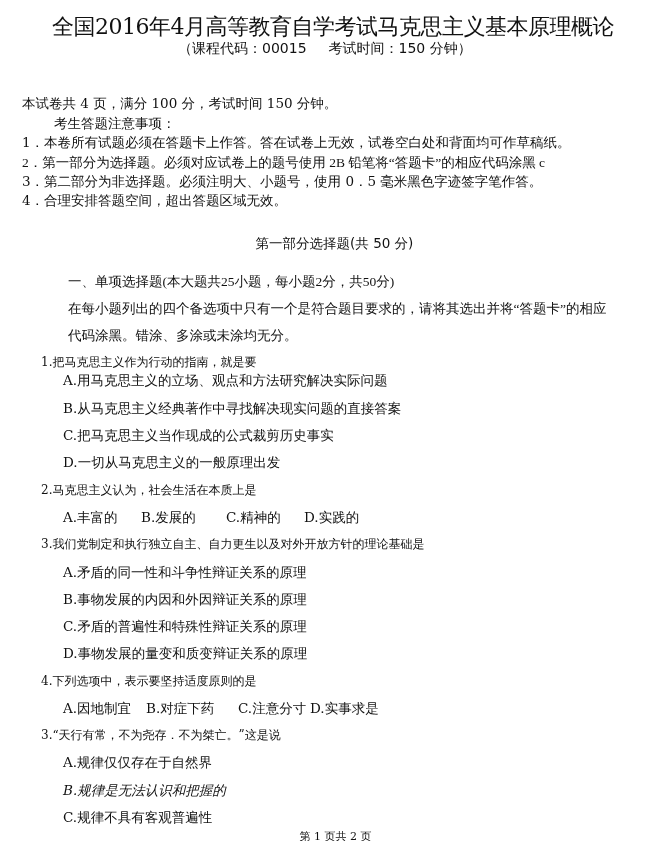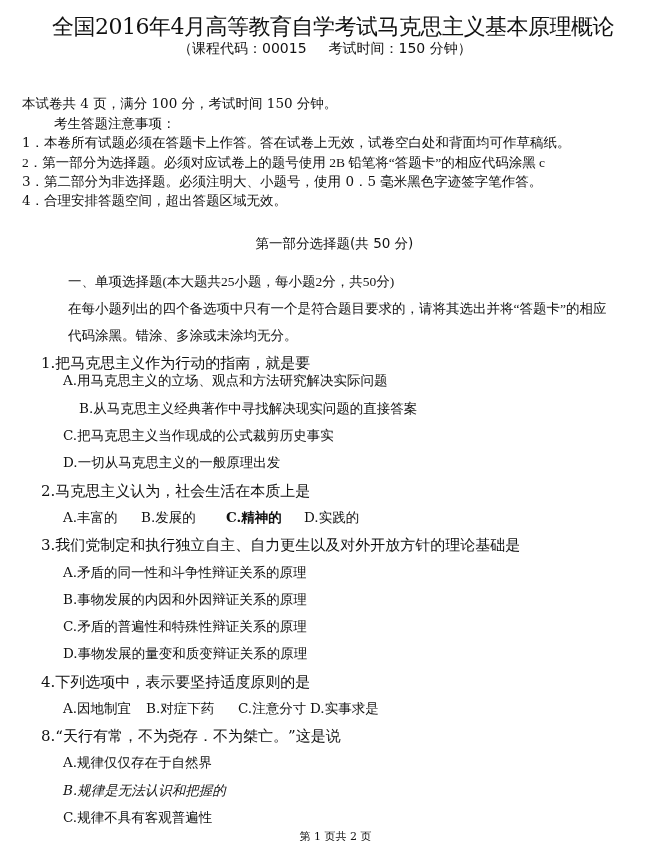--- a/index.html
+++ b/index.html
@@ -8,21 +8,21 @@
     color: #111111;
     font-family: "DejaVu Serif", "Liberation Serif", serif;
   }
   .abs { position: absolute; white-space: nowrap; }
   .title { left: 0; width: 630px; top: 12px; text-align: center; font-size: 22px; letter-spacing: -0.5px; padding-left: 36px; box-sizing: border-box; }
   .subtitle { left: 178px; top: 40px; font-size: 14px; font-family: "DejaVu Sans", "Liberation Sans", sans-serif; }
   .subtitle .gap { display: inline-block; width: 22px; }
   .intro { font-size: 13.5px; left: 22px; }
   .sec-heading { left: 0; width: 653px; text-align: center; top: 235px; font-size: 13.5px; font-family: "DejaVu Sans", "Liberation Sans", sans-serif; padding-left: 16px; box-sizing: border-box; }
   .bold-sans { font-family: Liberation Serif, serif; font-size: 13.5px; left: 44px; margin-left: 24px; }
-  .q { left: 41px; font-size: 15px; }
+  .q { left: 41px; font-size: 12px; }
   .opt { font-size: 13.5px; }
   .footer { left: 0; width: 653px; text-align: center; top: 829px; font-size: 11px; padding-left: 18px; box-sizing: border-box; }
 </style>
 </head>
 <body>
 
 <div class="abs title">全国2016年4月高等教育自学考试马克思主义基本原理概论</div>
 <div class="abs subtitle">
   <span>（课程代码：00015</span><span class="gap"></span><span>考试时间：150 分钟）</span>
 </div>
@@ -34,40 +34,40 @@
 <div class="abs intro" style="top:173px;">3．第二部分为非选择题。必须注明大、小题号，使用 0．5 毫米黑色字迹签字笔作答。</div>
 <div class="abs intro" style="top:192px;">4．合理安排答题空间，超出答题区域无效。</div>
 
 <div class="abs sec-heading">第一部分选择题(共 50 分)</div>
 <div class="abs bold-sans" style="top:273px;">一、单项选择题(本大题共25小题，每小题2分，共50分)</div>
 <div class="abs bold-sans" style="top:300px;">在每小题列出的四个备选项中只有一个是符合题目要求的，请将其选出并将“答题卡”的相应</div>
 <div class="abs bold-sans" style="top:327px;">代码涂黑。错涂、多涂或未涂均无分。</div>
 
 <div class="abs q" style="top:354px;">1.把马克思主义作为行动的指南，就是要</div>
 <div class="abs opt" style="top:372px; left:63px;">A.用马克思主义的立场、观点和方法研究解决实际问题</div>
-<div class="abs opt" style="top:400px; left:63px;margin-left:16px;">B.从马克思主义经典著作中寻找解决现实问题的直接答案</div>
+<div class="abs opt" style="top:400px; left:63px;">B.从马克思主义经典著作中寻找解决现实问题的直接答案</div>
 <div class="abs opt" style="top:427px; left:63px;">C.把马克思主义当作现成的公式裁剪历史事实</div>
 <div class="abs opt" style="top:454px; left:63px;">D.一切从马克思主义的一般原理出发</div>
 
 <div class="abs q" style="top:482px;">2.马克思主义认为，社会生活在本质上是</div>
 <div class="abs opt" style="top:509px; left:63px;">A.丰富的</div>
 <div class="abs opt" style="top:509px; left:141px;">B.发展的</div>
-<div class="abs opt" style="top:509px; left:226px;font-weight:bold;">C.精神的</div>
+<div class="abs opt" style="top:509px; left:226px;">C.精神的</div>
 <div class="abs opt" style="top:509px; left:304px;">D.实践的</div>
 
 <div class="abs q" style="top:536px;">3.我们党制定和执行独立自主、自力更生以及对外开放方针的理论基础是</div>
 <div class="abs opt" style="top:564px; left:63px;">A.矛盾的同一性和斗争性辩证关系的原理</div>
 <div class="abs opt" style="top:591px; left:63px;">B.事物发展的内因和外因辩证关系的原理</div>
 <div class="abs opt" style="top:618px; left:63px;">C.矛盾的普遍性和特殊性辩证关系的原理</div>
 <div class="abs opt" style="top:645px; left:63px;">D.事物发展的量变和质变辩证关系的原理</div>
 
 <div class="abs q" style="top:673px;">4.下列选项中，表示要坚持适度原则的是</div>
 <div class="abs opt" style="top:700px; left:63px;">A.因地制宜</div>
 <div class="abs opt" style="top:700px; left:146px;">B.对症下药</div>
 <div class="abs opt" style="top:700px; left:238px;">C.注意分寸</div>
 <div class="abs opt" style="top:700px; left:310px;">D.实事求是</div>
 
-<div class="abs q" style="top:727px;">8.“天行有常，不为尧存．不为桀亡。”这是说</div>
+<div class="abs q" style="top:727px;">3.“天行有常，不为尧存．不为桀亡。”这是说</div>
 <div class="abs opt" style="top:754px; left:63px;">A.规律仅仅存在于自然界</div>
 <div class="abs opt" style="top:782px; left:63px;font-style:italic;">B.规律是无法认识和把握的</div>
 <div class="abs opt" style="top:809px; left:63px;">C.规律不具有客观普遍性</div>
 
 <div class="abs footer">第 1 页共 2 页</div>
 
 </body></html>

